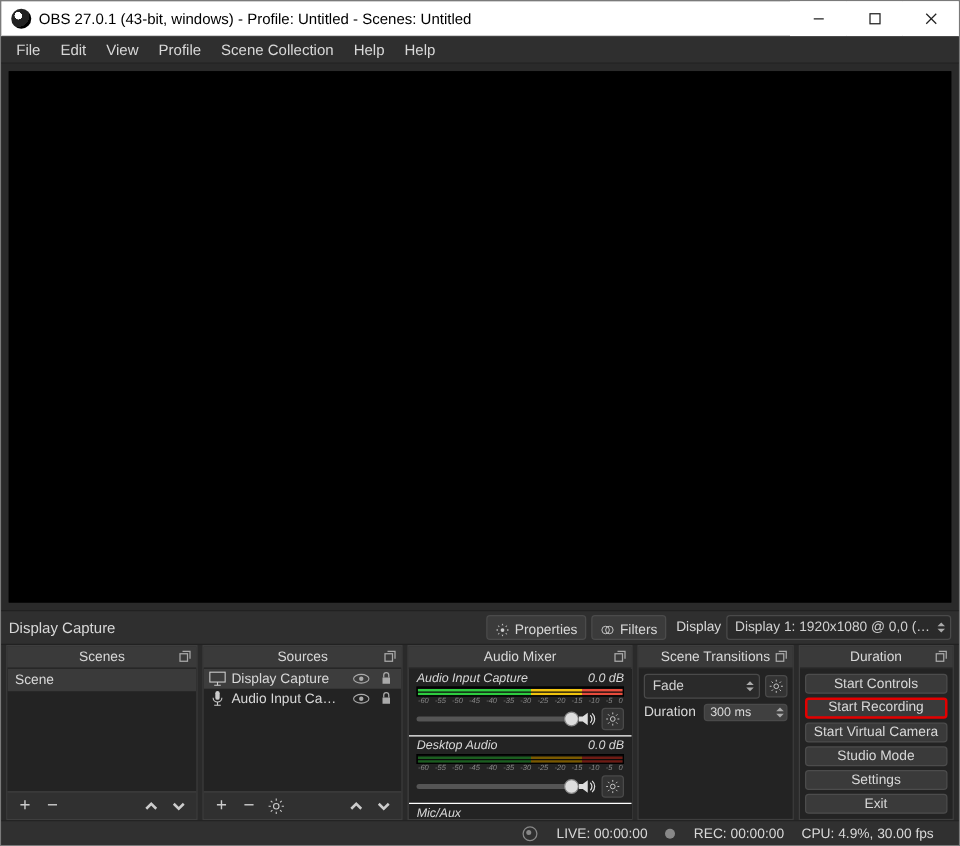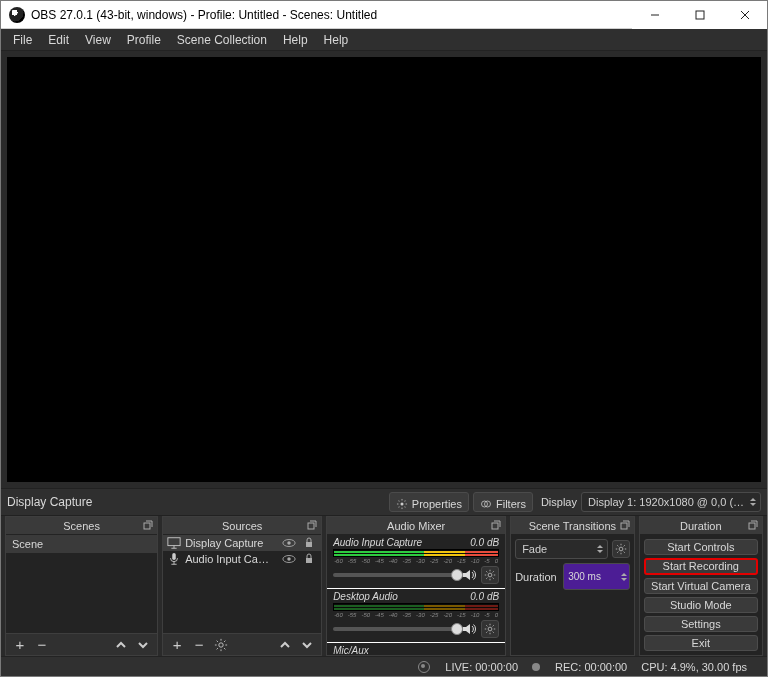--- a/index.html
+++ b/index.html
@@ -157,21 +157,21 @@
   .slider{
     flex:1;height:4px;background:#555;border-radius:2px;position:relative;
   }
   .slider .knob{position:absolute;right:-6px;top:-4px;width:12px;height:12px;border-radius:50%;background:#ddd;border:1px solid #888;}
   
   .transitions { width:130px;}
   .trans-body { padding:4px; display:flex;flex-direction:column;gap:4px;}
   .trans-row{ display:flex;align-items:center;gap:4px;}
   .gear-after{ width:18px;height:18px;display:flex;align-items:center;justify-content:center;border:1px solid #4a4a4a;border-radius:3px;background:#333;}
   .dur-label{font-size:11px;width:44px;}
-  .spinbox{flex:1;display:flex;align-items:center;background:#4c1d95;border:1px solid #4a4a4a;border-radius:3px;height:27px;padding:0 2px 0 4px;}
+  .spinbox{flex:1;display:flex;align-items:center;background:#404040;border:1px solid #4a4a4a;border-radius:3px;height:14px;padding:0 2px 0 4px;}
   .spinbox span{flex:1;font-size:10px;}
   
   .controls { width:130px;}
   .ctrl-body{padding:4px;display:flex;flex-direction:column;gap:3px;}
   .ctrl-btn{
     height:20px;background:#3a3a3a;border:1px solid #4c4c4c;border-radius:3px;
     font-size:11px;display:flex;align-items:center;justify-content:center;color:#d8d8d8;
   }
   .ctrl-btn.highlight{border:2px solid #e30000;}
   

